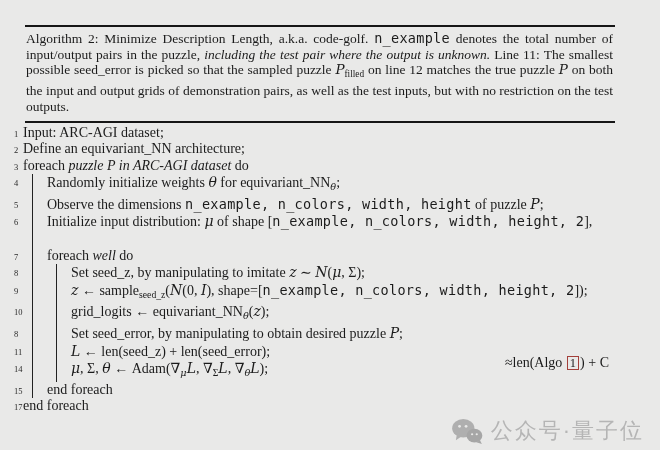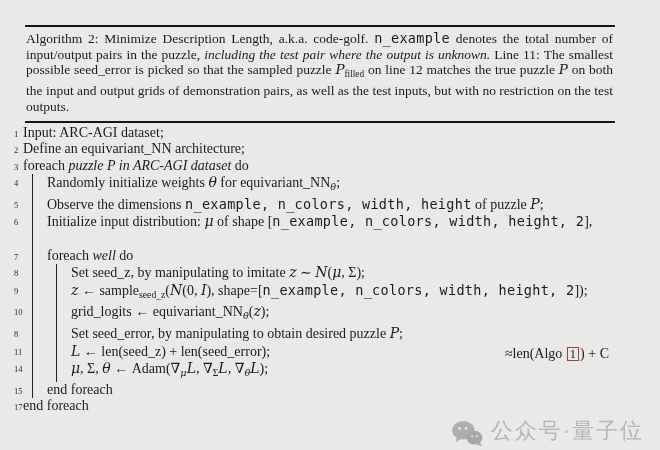--- a/index.html
+++ b/index.html
@@ -54,21 +54,21 @@
     left:9px;top:0;bottom:0;
     width:1px;
     background:#222;
   }
   .content{
     white-space:nowrap;
     flex:1;
   }
   .right-note{
     position:absolute;
-    right:6px;top:3px;
+    right:6px;top:12px;
     white-space:nowrap;
   }
   .seg{}
   .bold{font-weight:normal;}
   .italic{font-style:italic;}
   .math{font-style:italic;font-family:"DejaVu Serif","Liberation Serif",serif;}
   .mono{font-family:"DejaVu Sans Mono","Liberation Mono",monospace;font-size:13.5px;letter-spacing:0.3px;}
   .sub{font-size:69%;vertical-align:-3px;}
   .refbox{
     display:inline-block;
@@ -76,21 +76,21 @@
     padding:0 2px;
     margin:0 1px;
     line-height:12px;
     font-size:12.5px;
   }
   .wrap-indent{display:inline-block;width:6px;}
   .watermark{
     position:absolute;
     right:16px;bottom:4px;
     display:flex;
-    align-items:flex-end;
+    align-items:center;
     gap:8px;
     color:#b5b5b5;
     font-size:22px;
     font-family:"Liberation Sans","DejaVu Sans",sans-serif;
     letter-spacing:2px;
   }
   .wm-icon{width:32px;height:26px;opacity:.85;}
 </style>
 </head>
 <body>

